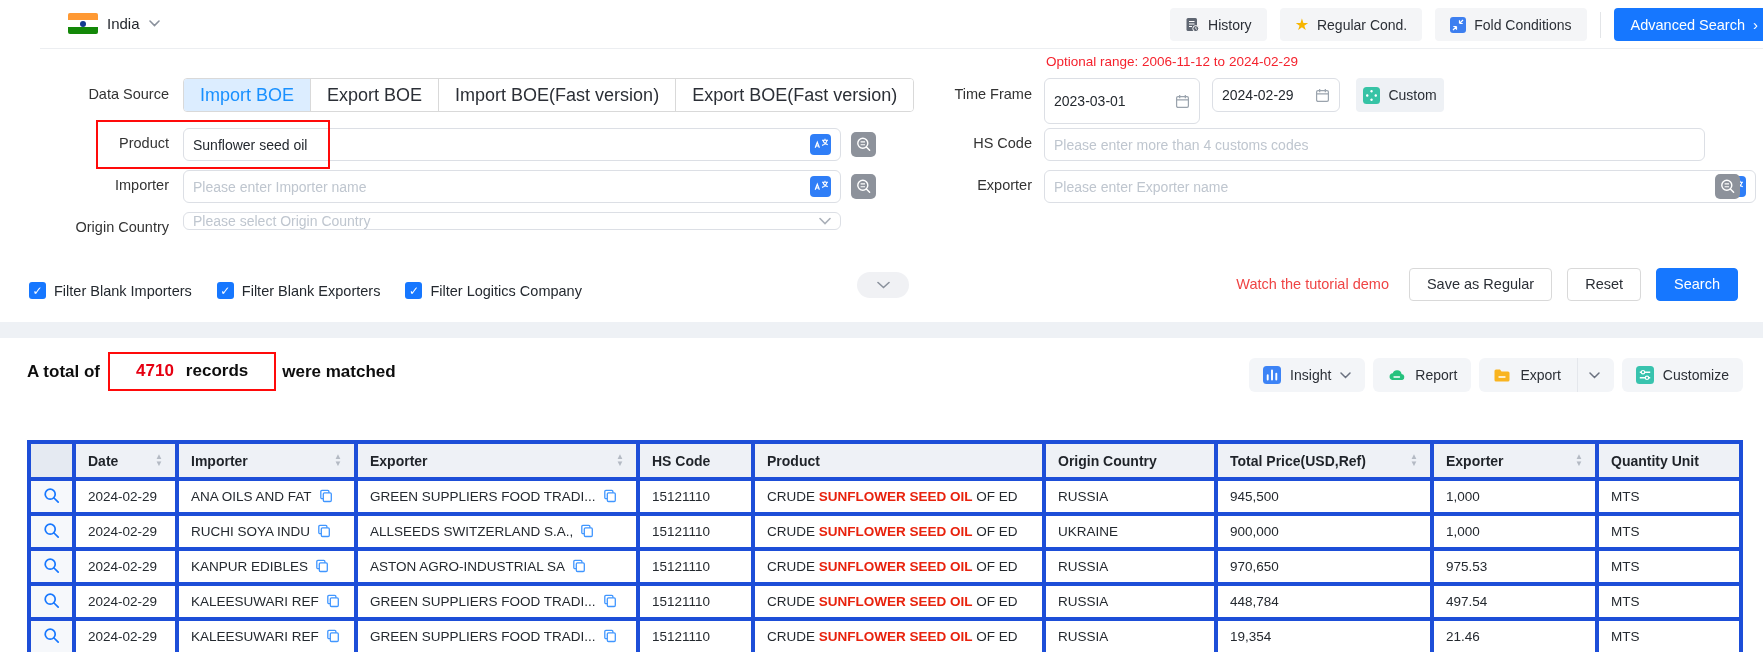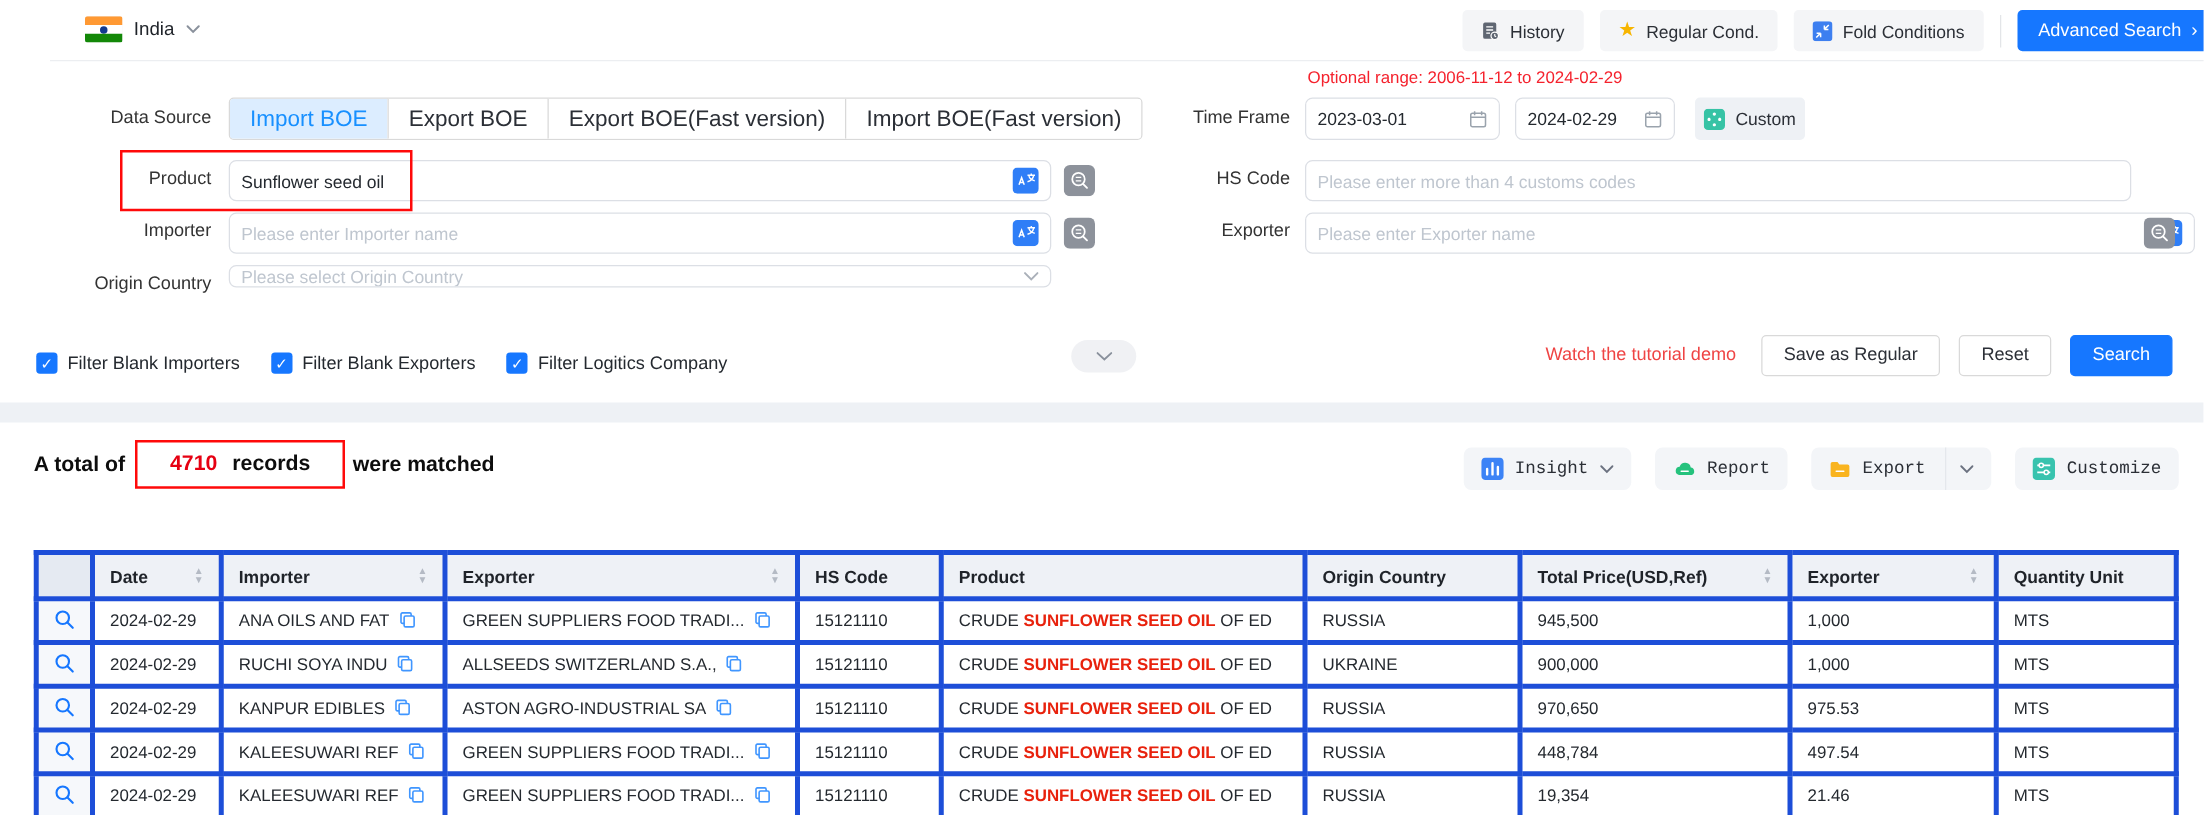--- a/index.html
+++ b/index.html
@@ -52,21 +52,21 @@
   .btn{height:33px;display:flex;align-items:center;justify-content:center;padding:0 17px;border:1px solid #d9d9d9;border-radius:4px;background:#fff;font-size:14.5px;color:#2b2f36;cursor:pointer;white-space:nowrap;box-sizing:border-box;}
   .btn-primary{background:#1677ff;border-color:#1677ff;color:#fff;}
 
   .band{position:absolute;left:0;top:322px;width:100%;height:16px;background:#eef1f5;}
 
   
   .summary{position:absolute;left:27px;top:352px;display:flex;align-items:center;font-size:17px;font-weight:bold;color:#0d0d0d;}
   .summary .count-box{display:inline-flex;align-items:center;gap:12px;border:2px solid #ff0a0a;padding:7px 26px 8px 8px;margin:0 6px 0 8px;}
   .summary .count{color:#e60012;margin-left:18px;}
 
-  .toolbar{position:absolute;right:20px;top:358px;display:flex;gap:19px;align-items:flex-start;height:34px;font-family:Liberation Mono, monospace;}
+  .toolbar{position:absolute;right:20px;top:358px;display:flex;gap:8px;align-items:flex-start;height:34px;}
   .r-btn{display:flex;align-items:center;gap:9px;background:#f3f5f8;border-radius:6px;height:34px;padding:0 14px;font-size:14px;color:#2b2f36;cursor:pointer;white-space:nowrap;}
   .r-btn .divider{width:1px;height:34px;background:#e4e7ec;margin:0 2px 0 7px;}
 
   table.grid{position:absolute;left:27px;top:440px;width:1712px;border-collapse:collapse;table-layout:fixed;}
   .grid th,.grid td{border:4px solid #1d4ed8;padding:0 12px;white-space:nowrap;overflow:hidden;box-sizing:border-box;}
   .grid th{height:37px;background:#eef1f6;font-size:14px;font-weight:bold;color:#1f2329;text-align:left;}
   .grid th:first-child{background:#e5eaf2;}
   .grid td{height:35px;font-size:13.5px;color:#24292f;background:#fff;}
   .grid td.c-detail{background:#f6f8fb;text-align:center;padding:0;}
   .th-inner{display:flex;align-items:center;}
@@ -121,27 +121,27 @@
         <span>Advanced Search</span>
         <span class="arr">›</span>
       </div>
     </div>
   </div>
 
   <div class="lbl" style="top:86px;">Data Source</div>
   <div class="tabs">
     <div class="tab active">Import BOE</div>
     <div class="tab">Export BOE</div>
+    <div class="tab">Import BOE(Fast version)</div>
     <div class="tab">Export BOE(Fast version)</div>
-    <div class="tab">Import BOE(Fast version)</div>
   </div>
 
   <div class="optional-range">Optional range:  2006-11-12 to 2024-02-29</div>
   <div class="lbl-r" style="top:86px;">Time Frame</div>
-  <div class="input" style="left:1044px;top:78px;width:156px;height:34px;">
+  <div class="input" style="left:1044px;top:78px;width:156px;height:46px;">
     <span class="val">2023-03-01</span>
     <svg width="15" height="15" viewBox="0 0 16 16" fill="none" stroke="#9aa3ad" stroke-width="1.3">
         <rect x="1.7" y="2.7" width="12.6" height="11.6" rx="1.5"></rect>
         <path d="M1.7 6.2h12.6M5 1v3.4M11 1v3.4"></path>
       </svg>
   </div>
   <div class="input" style="left:1212px;top:78px;width:128px;height:34px;">
     <span class="val">2024-02-29</span>
     <svg width="15" height="15" viewBox="0 0 16 16" fill="none" stroke="#9aa3ad" stroke-width="1.3">
         <rect x="1.7" y="2.7" width="12.6" height="11.6" rx="1.5"></rect>

